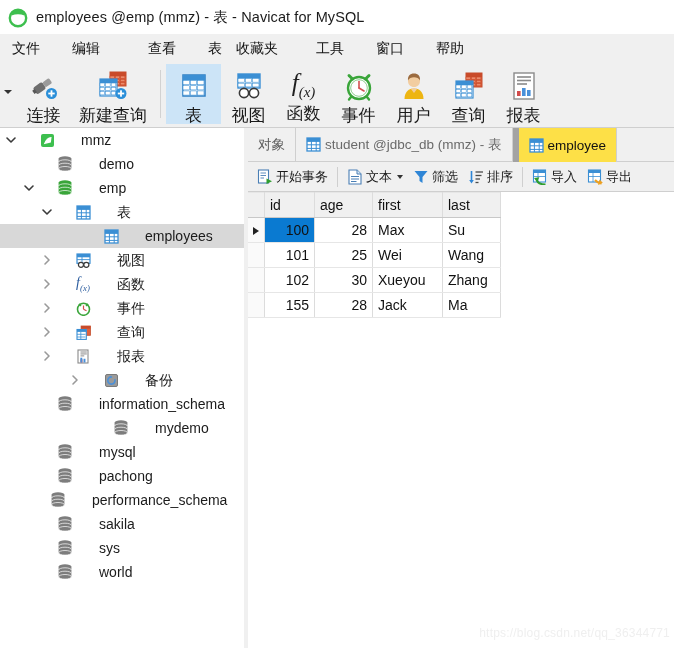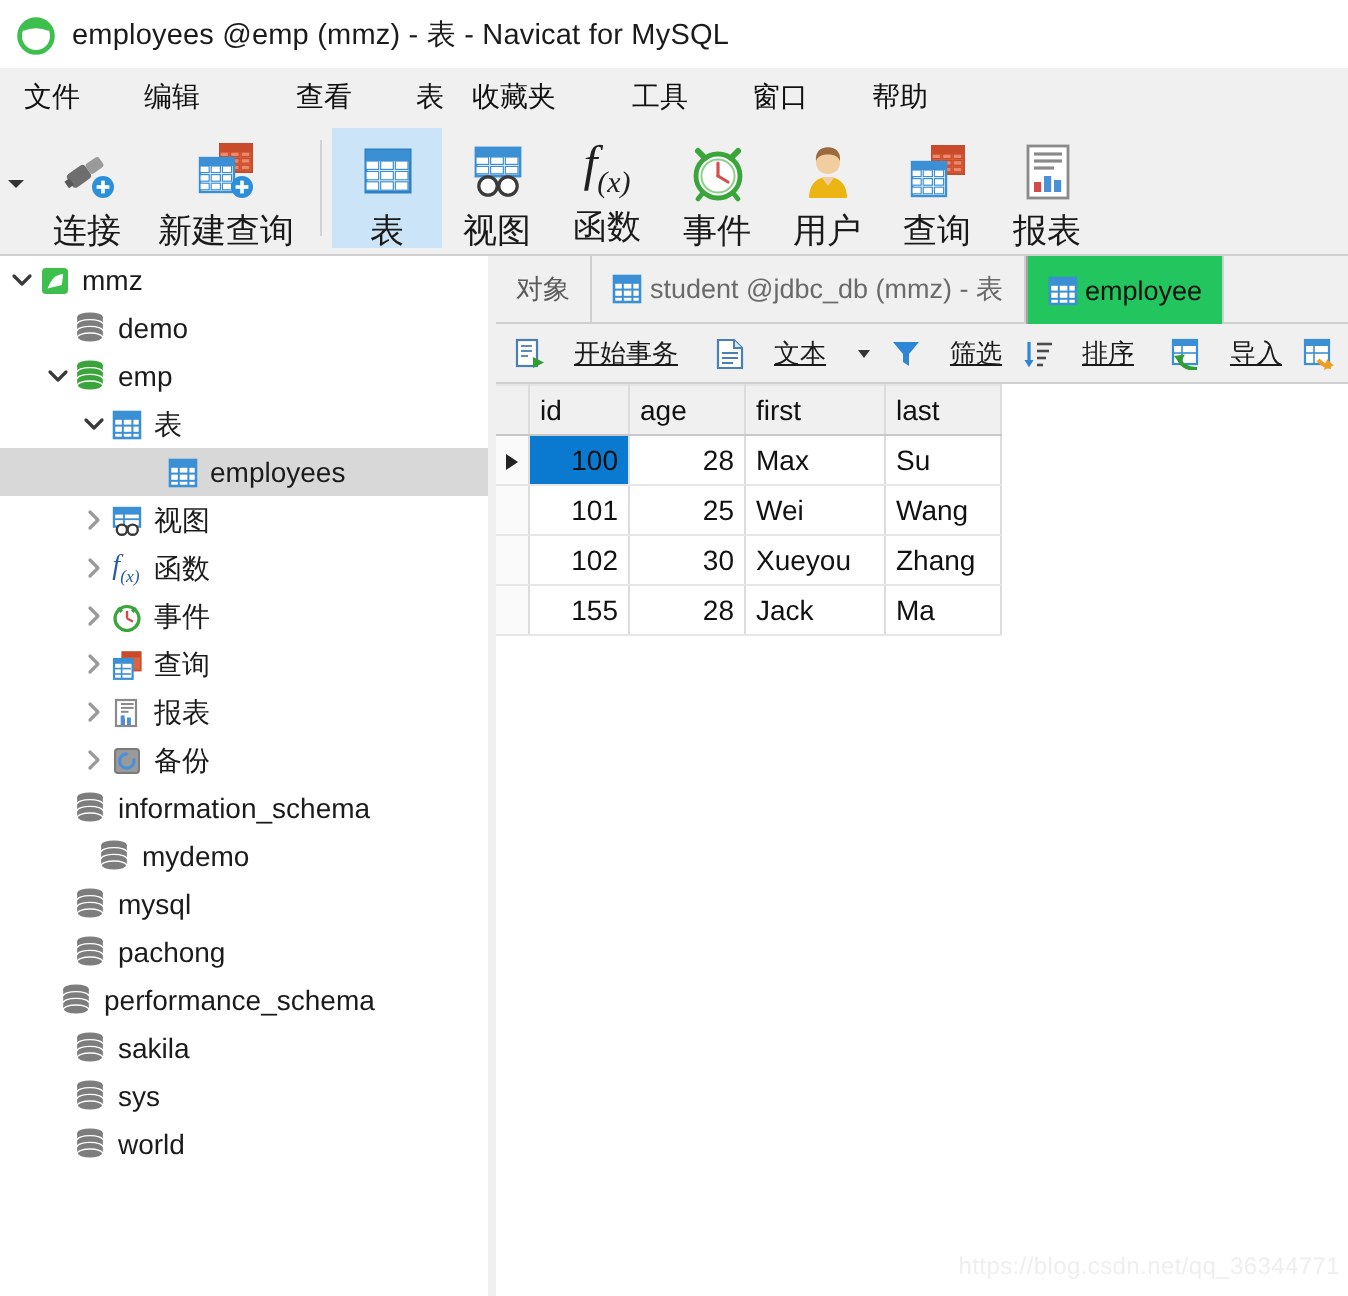--- a/index.html
+++ b/index.html
@@ -62,21 +62,21 @@
     border-right: 4px solid transparent; border-top: 4px solid #333;
   }
 
   
   .sidebar {
     position: absolute; left: 0; top: 128px; width: 248px; height: 520px;
     background: #ffffff; overflow: hidden;
   }
   .tree-row {
     height: 24px; display: flex; align-items: center;
-    font-size: 14px; color: #1b1b1b; white-space: nowrap; cursor: default;
+    font-size: 14px; color: #1b1b1b; white-space: nowrap; cursor: default; gap: 20px;
   }
   .tree-row.selected { background: #d8d8d8; }
   .exp {
     width: 14px; height: 24px; flex: 0 0 auto;
     display: flex; align-items: center; justify-content: center;
   }
   .tree-ico { width: 18px; height: 18px; flex: 0 0 auto; margin-right: 5px;
     display: flex; align-items: center; justify-content: center; }
   .tree-label { line-height: 1; }
 
@@ -95,34 +95,34 @@
     height: 34px; background: #f0f0f0; display: flex; align-items: stretch;
     border-bottom: 1px solid #cfcfcf;
   }
   .tab {
     display: flex; align-items: center; gap: 4px; padding: 0 10px;
     font-size: 13.5px; color: #6a6a6a; white-space: nowrap; cursor: default;
     border-right: 1px solid #cfcfcf; background: #f0f0f0;
   }
   .tab.first { border-left: 0; color: #5b5b5b; }
   .tab.active {
-    background: #22c55e; color: #111111;
-    border-left: 1px solid #a3a3a3;
+    background: #fde047; color: #111111;
+    border-left: 6px solid #a3a3a3;
     margin-bottom: -1px;
     justify-content: center;
   }
   .tab-ico { width: 15px; height: 15px; flex: 0 0 auto; }
 
   .gridtoolbar {
     height: 30px; background: #f0f0f0; display: flex; align-items: center;
     border-bottom: 1px solid #cfcfcf; padding-left: 4px;
   }
   .gt-btn {
-    display: flex; align-items: center; gap: 14px; height: 24px;
-    padding: 0 5px; font-size: 13px; color: #1a1a1a; white-space: nowrap; cursor: default; text-decoration: underline;
+    display: flex; align-items: center; gap: 3px; height: 24px;
+    padding: 0 5px; font-size: 13px; color: #1a1a1a; white-space: nowrap; cursor: default;
   }
   .gt-ico { width: 16px; height: 16px; flex: 0 0 auto; display: block; }
   .gt-sep { width: 1px; height: 20px; background: #cfcfcf; margin: 0 4px; }
   .gt-caret {
     width: 0; height: 0; border-left: 3.5px solid transparent;
     border-right: 3.5px solid transparent; border-top: 4px solid #333; margin-left: 2px;
   }
 
   
   .gridwrap { background: #ffffff; }
@@ -503,21 +503,21 @@
             <line x1="4.5" y1="3" x2="10.799999999999999" y2="3" stroke="#8a8a8a" stroke-width="1"></line>
             <line x1="4.5" y1="4.95" x2="10.799999999999999" y2="4.95" stroke="#8a8a8a" stroke-width="1"></line>
             <line x1="4.5" y1="6.9" x2="8.25" y2="6.9" stroke="#8a8a8a" stroke-width="1"></line>
             <rect x="4.5" y="10.200000000000001" width="1.9500000000000002" height="3.3" fill="#d24b4b"></rect>
             <rect x="4.35" y="8.7" width="1.9500000000000002" height="4.8" fill="#4a90d9"></rect>
             <rect x="7.5" y="9.75" width="1.9500000000000002" height="3.75" fill="#4a90d9"></rect>
           </svg>
         </span>
         <span class="tree-label">报表</span>
       </div>
-      <div class="tree-row" style="padding-left: 40px;">
+      <div class="tree-row" style="padding-left: 28px; margin-left: 40px;">
         <span class="exp">
           <svg width="12" height="12" viewBox="0 0 12 12">
             <path d="M4 2 L8 6 L4 10" fill="none" stroke="#9a9a9a" stroke-width="1.6" stroke-linecap="round" stroke-linejoin="round"></path>
           </svg>
         </span>
         <span class="tree-ico">
           <svg width="15" height="15" viewBox="0 0 15 15">
             <rect x="1.5" y="1.5" width="12" height="12" rx="1.5" fill="#9a9a9a" stroke="#7a7a7a" stroke-width="1"></rect>
             <path d="M10.799999999999999 6.3 A3.5999999999999996 3.5999999999999996 0 1 1 7.5 3.9000000000000004" fill="none" stroke="#4a90d9" stroke-width="1.6"></path>
             <polygon points="6.9,2.6999999999999997 8.4,4.2 6.6,5.1000000000000005" fill="#4a90d9"></polygon>
@@ -533,21 +533,21 @@
             <rect x="2.6" y="3.6" width="12.8" height="3.2" fill="#7d7d7d"></rect>
             <ellipse cx="9" cy="7" rx="6.4" ry="2.2" fill="#7d7d7d" stroke="#ffffff" stroke-width="0.7"></ellipse>
             <rect x="2.6" y="7" width="12.8" height="3.2" fill="#7d7d7d"></rect>
             <ellipse cx="9" cy="10.4" rx="6.4" ry="2.2" fill="#7d7d7d" stroke="#ffffff" stroke-width="0.7"></ellipse>
             <rect x="2.6" y="10.4" width="12.8" height="3.2" fill="#7d7d7d"></rect>
             <ellipse cx="9" cy="13.8" rx="6.4" ry="2.3" fill="#7d7d7d" stroke="#ffffff" stroke-width="0.7"></ellipse>
           </svg>
         </span>
         <span class="tree-label">information_schema</span>
       </div>
-      <div class="tree-row" style="padding-left: 34px;">
+      <div class="tree-row" style="padding-left: 34px; margin-left: 44px;">
         <span class="exp"></span>
         <span class="tree-ico">
           <svg width="18" height="18" viewBox="0 0 18 18">
             <ellipse cx="9" cy="3.6" rx="6.4" ry="2.4" fill="#7d7d7d"></ellipse>
             <rect x="2.6" y="3.6" width="12.8" height="3.2" fill="#7d7d7d"></rect>
             <ellipse cx="9" cy="7" rx="6.4" ry="2.2" fill="#7d7d7d" stroke="#ffffff" stroke-width="0.7"></ellipse>
             <rect x="2.6" y="7" width="12.8" height="3.2" fill="#7d7d7d"></rect>
             <ellipse cx="9" cy="10.4" rx="6.4" ry="2.2" fill="#7d7d7d" stroke="#ffffff" stroke-width="0.7"></ellipse>
             <rect x="2.6" y="10.4" width="12.8" height="3.2" fill="#7d7d7d"></rect>
             <ellipse cx="9" cy="13.8" rx="6.4" ry="2.3" fill="#7d7d7d" stroke="#ffffff" stroke-width="0.7"></ellipse>

